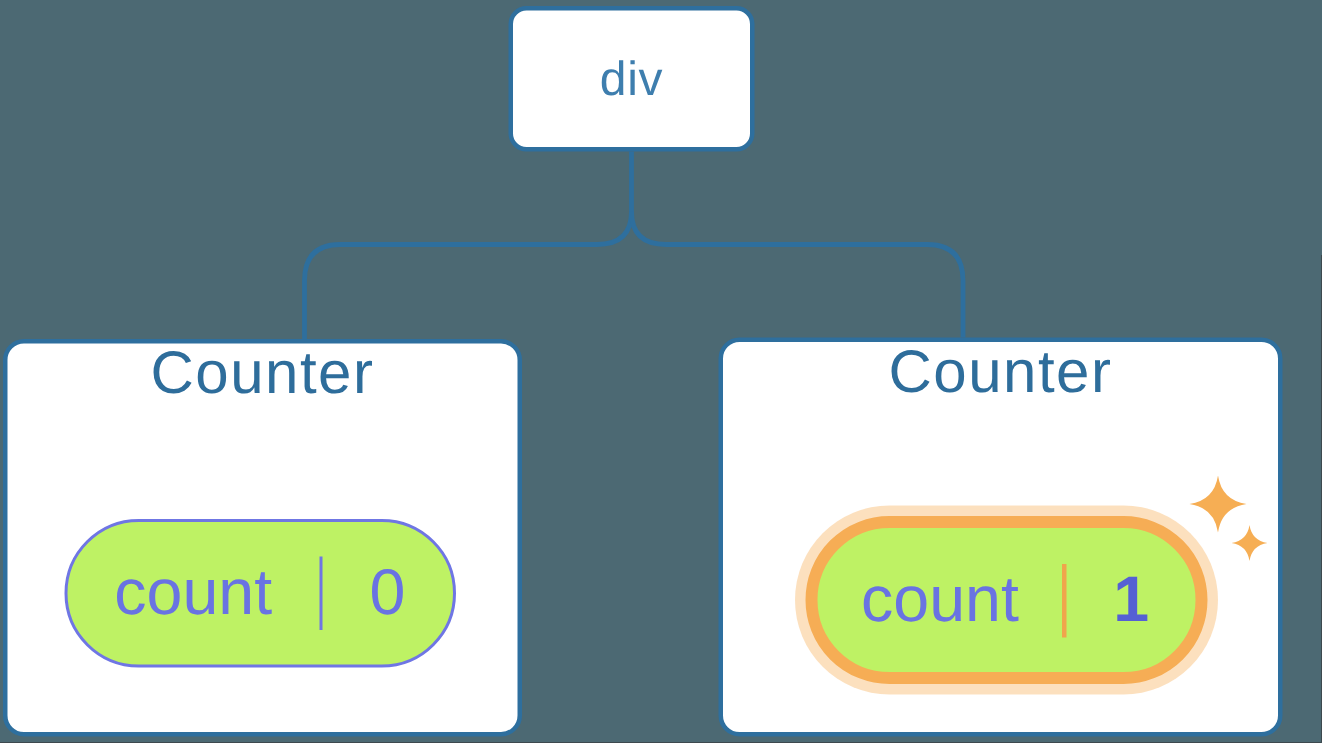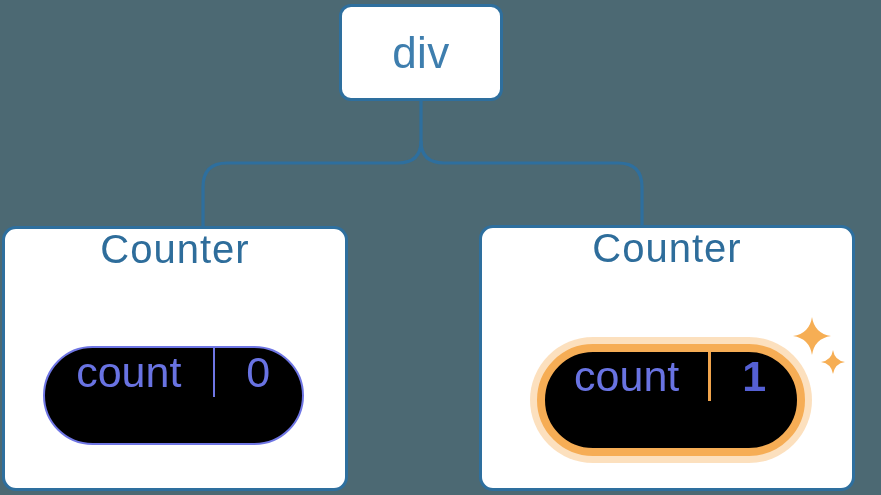--- a/index.html
+++ b/index.html
@@ -23,21 +23,21 @@
   .root-node {
     position: absolute;
     left: 339px; top: 4px;
     width: 164px; height: 97px;
     background: var(--node-fill, #fff);
     border: 3px solid var(--node-border-blue, #2E6F9E);
     border-radius: 12px;
     display: flex; align-items: center; justify-content: center;
   }
   .root-label {
-    font-size: 44px;
+    font-size: 32px;
     color: var(--root-label-blue, #3E7EAE);
     letter-spacing: 0.5px;
   }
   
   .card {
     position: absolute;
     background: var(--node-fill, #fff);
     border: 3px solid var(--node-border-blue, #2E6F9E);
     border-radius: 14px;
   }
@@ -48,22 +48,22 @@
     font-size: 40px;
     line-height: 40px;
     font-weight: 500;
     letter-spacing: 1px;
     color: var(--component-title-blue, #2E6D9B);
   }
   
   .pill {
     position: absolute;
     display: flex;
-    align-items: flex-start;
-    background: #000000;
+    align-items: center;
+    background: #bef264;
     border-radius: 70px;
   }
   .pill-plain {
     left: 38px; top: 117px;
     width: 261px; height: 99px;
     border: 2.5px solid var(--state-border-purple, #6F76E4);
   }
   .pill-plain .pill-key { border-right: 2.5px solid var(--state-border-purple, #6F76E4); }
   .pill-highlight {
     left: 55px; top: 116px;

